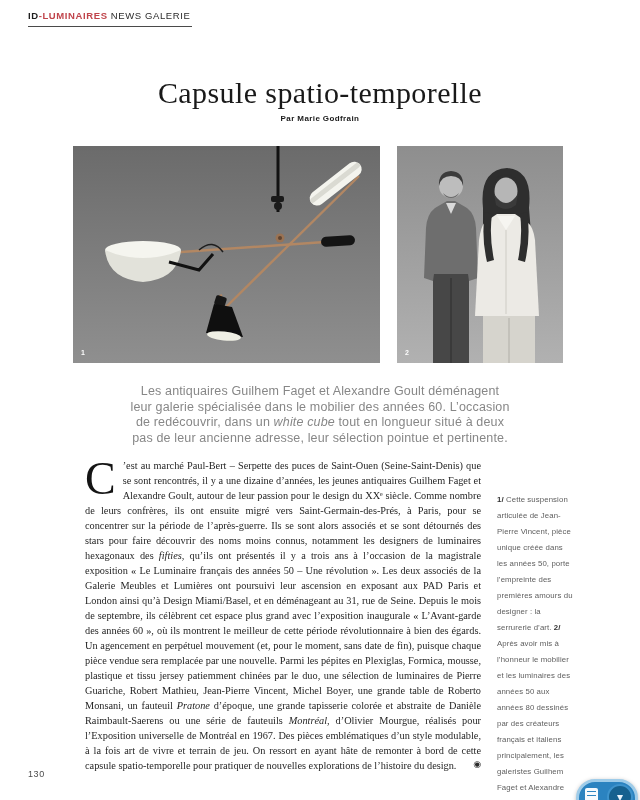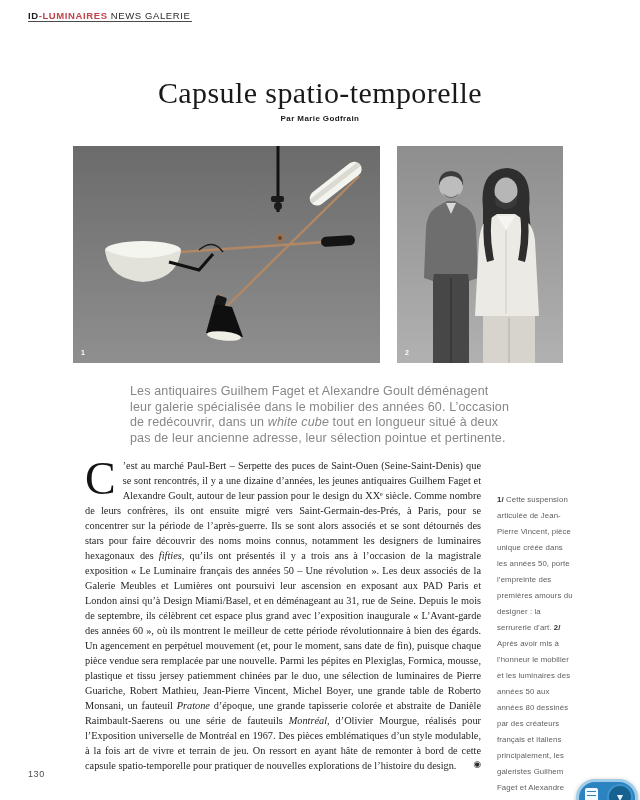--- a/index.html
+++ b/index.html
@@ -5,21 +5,21 @@
   html,body{margin:0;padding:0;background:#e9e9e9;}
   .page{
     position:relative;width:640px;height:800px;background:#ffffff;
     margin:0 auto;overflow:hidden;
     font-family:"Liberation Sans",sans-serif;color:#222;
   }
   
   .header{
     position:absolute;left:28px;top:10px;
     font-size:9.5px;letter-spacing:.6px;
-    border-bottom:1.5px solid #4a4a4a;padding-right:2px;
+    border-bottom:1.5px solid #4a4a4a;padding-bottom:5px;padding-right:2px;
     white-space:nowrap;
   }
   .brand{font-weight:800;color:#1e1e1e;}
   .brand-red{font-weight:700;color:#c0444b;}
   .section{font-weight:500;color:#2b2b2b;}
   
   .title{
     position:absolute;left:0;top:76px;width:640px;margin:0;
     text-align:center;font-family:"Liberation Serif",serif;font-weight:400;
     font-size:30px;letter-spacing:.4px;color:#191919;
@@ -33,21 +33,21 @@
   .fig1{left:73px;width:307px;height:217px;}
   .fig2{left:397px;width:166px;height:217px;}
   .figure svg{display:block;}
   .fig-label{
     position:absolute;left:8px;bottom:7px;color:#fdfdfd;
     font-size:7px;font-weight:700;
   }
   
   .intro{
     position:absolute;left:130px;top:384px;width:380px;margin:0;
-    font-size:12.5px;line-height:15.6px;
+    text-align:center;font-size:12.5px;line-height:15.6px;
     color:#878787;font-weight:400;letter-spacing:.15px;
   }
   .intro i{font-style:italic;}
   
   .bodytext{
     position:absolute;left:85px;top:458px;width:396px;
     font-family:"Liberation Serif",serif;font-size:10.3px;line-height:15px;
     color:#1f1f1f;text-align:justify;
   }
   .dropcap{

